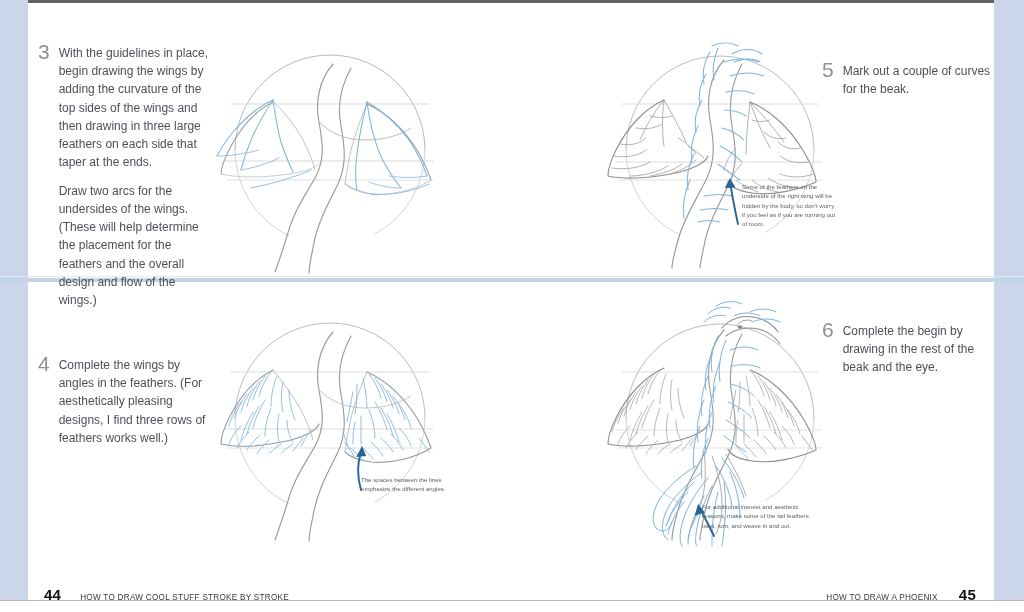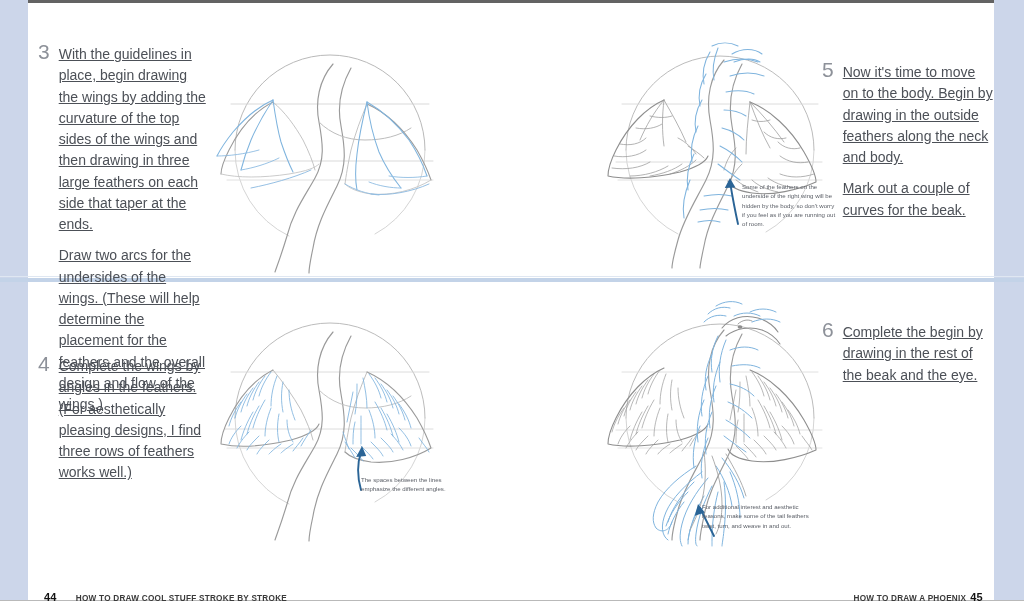--- a/index.html
+++ b/index.html
@@ -23,35 +23,35 @@
   
   .panel{position:absolute;}
 
   
   .step{position:absolute;display:flex;align-items:flex-start;}
   .step-num{
     font-family:"Liberation Sans", sans-serif;
     font-size:21px;color:#8d9199;font-weight:300;
     line-height:1;margin-right:9px;margin-top:-3px;
   }
-  .step-body{font-size:14px;line-height:1.52;color:#4c5057;max-width:150px;text-decoration:underline;}
+  .step-body{font-size:12px;line-height:1.52;color:#4c5057;max-width:150px;}
   .step-body p{margin:0 0 10px 0;}
   .step-body p:last-child{margin-bottom:0;}
 
   .callout{position:absolute;font-size:6.1px;line-height:1.52;color:#5a5e66;width:96px;}
 
   
   .footer{position:absolute;bottom:9px;font-size:8.2px;letter-spacing:.25px;color:#3a3a3a;
           display:flex;align-items:baseline;}
   .footer-left{left:44px;}
-  .footer-right{right:41px;}
-  .folio{font-weight:bold;font-size:11px;color:#111;}
-  .runhead{font-weight:bold;}
+  .footer-right{right:48px;}
+  .folio{font-weight:bold;font-size:15px;color:#111;}
+  .runhead{font-weight:normal;}
   .footer-left .folio{margin-right:19px;}
-  .footer-right .folio{margin-left:4px;}
+  .footer-right .folio{margin-left:21px;}
 
   svg{display:block;overflow:visible;}
 </style>
 </head>
 <body>
 
 <div class="frame">
 
   <div class="edge-top"></div>
   <div class="band-left"></div>
@@ -107,21 +107,20 @@
         <path d="M186 160 C176 160 164 158 154 154" stroke="#8fbce2" stroke-width="0.9"></path>
         <path d="M214 156 C196 164 174 168 156 166" stroke="#8fbce2" stroke-width="0.95"></path>
         <path d="M130 156 C140 162 152 166 164 167" stroke="#8fbce2" stroke-width="0.9"></path>
       </g>
     </svg>
   </div>
 
   <div class="step" style="left:822px;top:62px;">
     <div class="step-num">5</div>
     <div class="step-body">
-      <p>Now it's time to move on to the body. Begin by drawing in the outside feathers along the neck and body.</p>
       <p>Mark out a couple of curves for the beak.</p>
     </div>
   </div>
 
   <div class="panel" style="left:600px;top:28px;">
     <svg width="250" height="240" viewBox="0 0 250 240" aria-hidden="true">
       <g fill="none" stroke-linecap="round" stroke-linejoin="round">
         <path d="M26 122 A94 94 0 0 1 214 122" stroke="#bcbcbc" stroke-width="1"></path>
         <path d="M26 122 A94 94 0 0 0 78 206" stroke="#c9c9c9" stroke-width="0.8"></path>
         <path d="M214 122 A94 94 0 0 1 166 204" stroke="#c9c9c9" stroke-width="0.8"></path>

